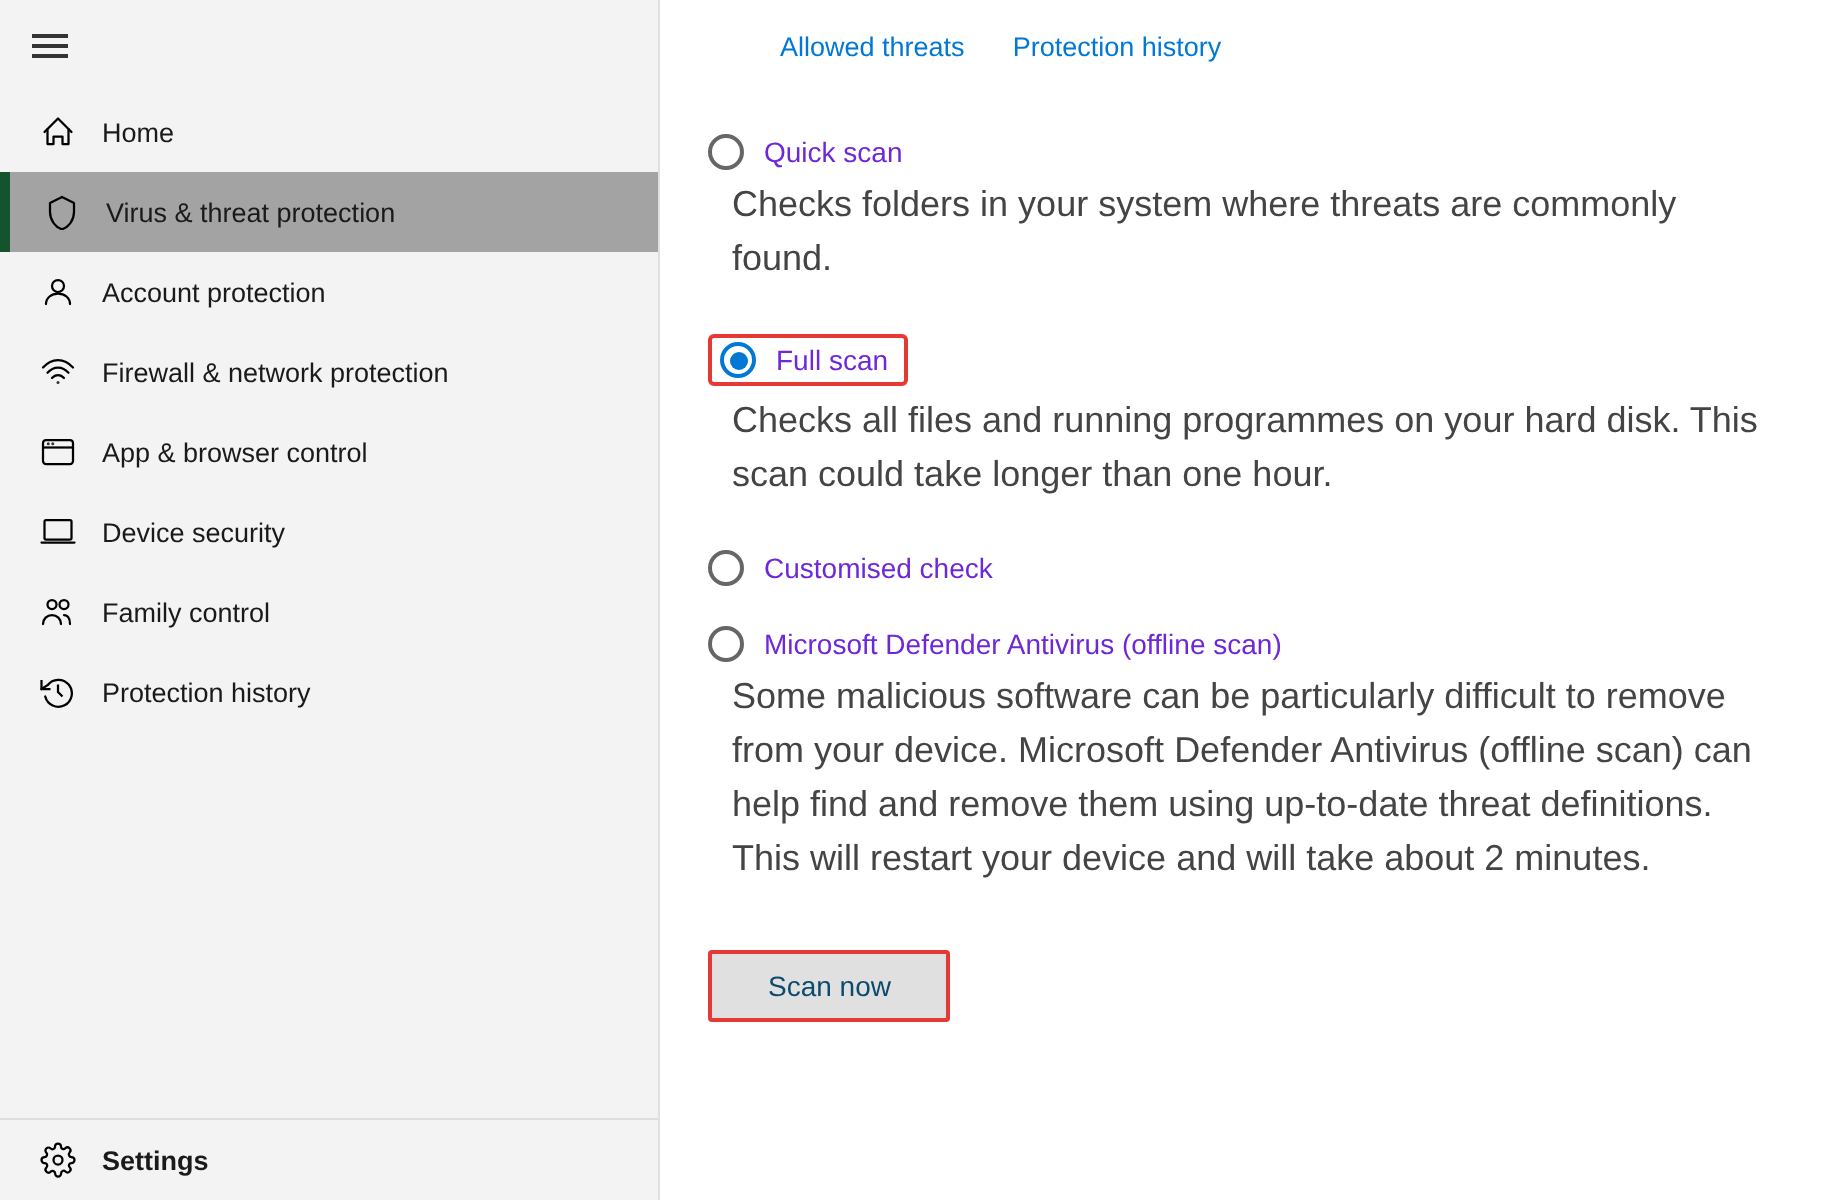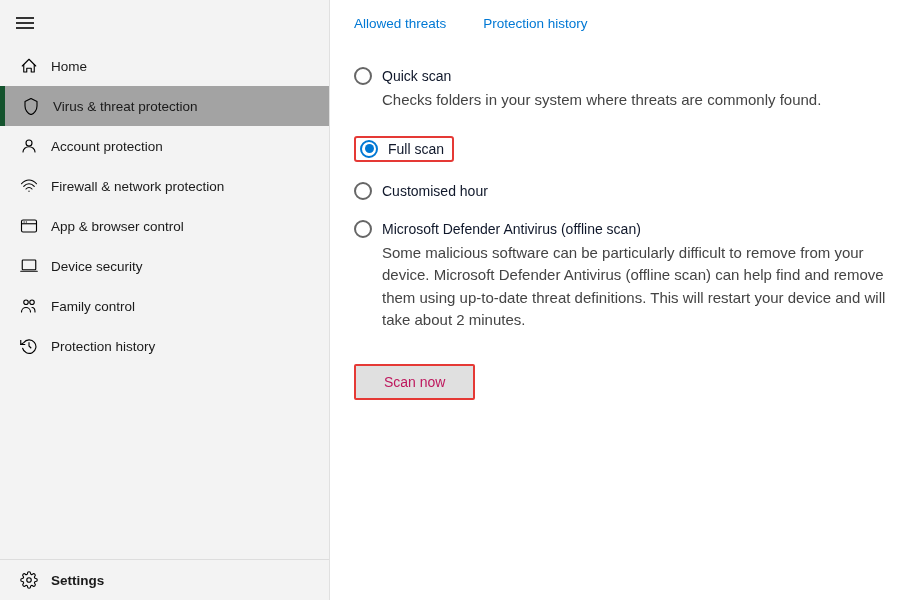--- a/index.html
+++ b/index.html
@@ -72,23 +72,24 @@
     
     .main {
       flex: 1;
       padding: 0 24px 24px 24px;
       overflow-y: auto;
       background: #fff;
     }
 
     .links-row {
       display: flex;
-      gap: 37px;
+      gap: 24px;
       padding: 16px 0 24px 0;
       border-bottom: none;
+      margin-left: 36px;
     }
     .link-item {
       color: #0078d4;
       cursor: pointer;
       font-size: 13.5px;
       text-decoration: none;
     }
 
     .scan-options {
       display: flex;
@@ -124,49 +125,49 @@
     }
     .radio-inner {
       width: 9px;
       height: 9px;
       border-radius: 50%;
       background: #0078d4;
     }
 
     .radio-label {
       font-size: 14px;
-      color: #0f172a;
+      color: #6d28d9;
       font-weight: 400;
     }
 
     .radio-selected-box {
       display: inline-flex;
       align-items: center;
       gap: 10px;
       border: 2px solid #e53935;
       border-radius: 3px;
       padding: 2px 8px 2px 4px;
     }
 
     .scan-desc {
-      font-size: 15px;
+      font-size: 18px;
       color: #444;
-      margin-left: 28px;
+      margin-left: 12px;
       margin-bottom: 8px;
       line-height: 1.5;
     }
 
     .scan-now-wrapper {
       margin-top: 20px;
     }
 
     .scan-now-btn {
       border: 2px solid #e53935;
       background: #e0e0e0;
-      color: #be185d;
+      color: #0c4a6e;
       font-size: 14px;
       padding: 8px 28px;
       cursor: pointer;
       border-radius: 2px;
       font-family: 'Segoe UI', sans-serif;
     }
 
     
     svg {
       fill: none;
@@ -303,26 +304,27 @@
 
     <div class="scan-option">
       <div class="scan-option-header">
         <div class="radio-selected-box">
           <div class="radio-outer selected">
             <div class="radio-inner"></div>
           </div>
           <span class="radio-label">Full scan</span>
         </div>
       </div>
+      <div class="scan-desc">Checks all files and running programmes on your hard disk. This scan could take longer than one hour.</div>
     </div>
 
     <div class="scan-option">
       <div class="scan-option-header">
         <div class="radio-outer"></div>
-        <span class="radio-label">Customised hour</span>
+        <span class="radio-label">Customised check</span>
       </div>
     </div>
 
     <div class="scan-option">
       <div class="scan-option-header">
         <div class="radio-outer"></div>
         <span class="radio-label">Microsoft Defender Antivirus (offline scan)</span>
       </div>
       <div class="scan-desc">Some malicious software can be particularly difficult to remove from your device. Microsoft Defender Antivirus (offline scan) can help find and remove them using up-to-date threat definitions. This will restart your device and will take about 2 minutes.</div>
     </div>

